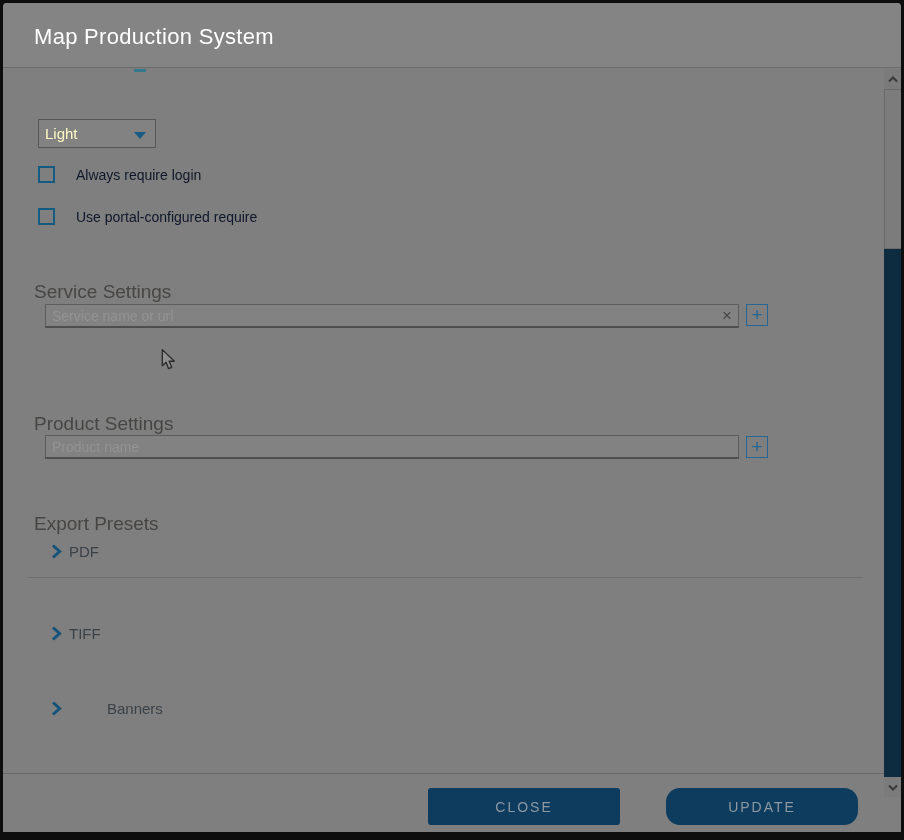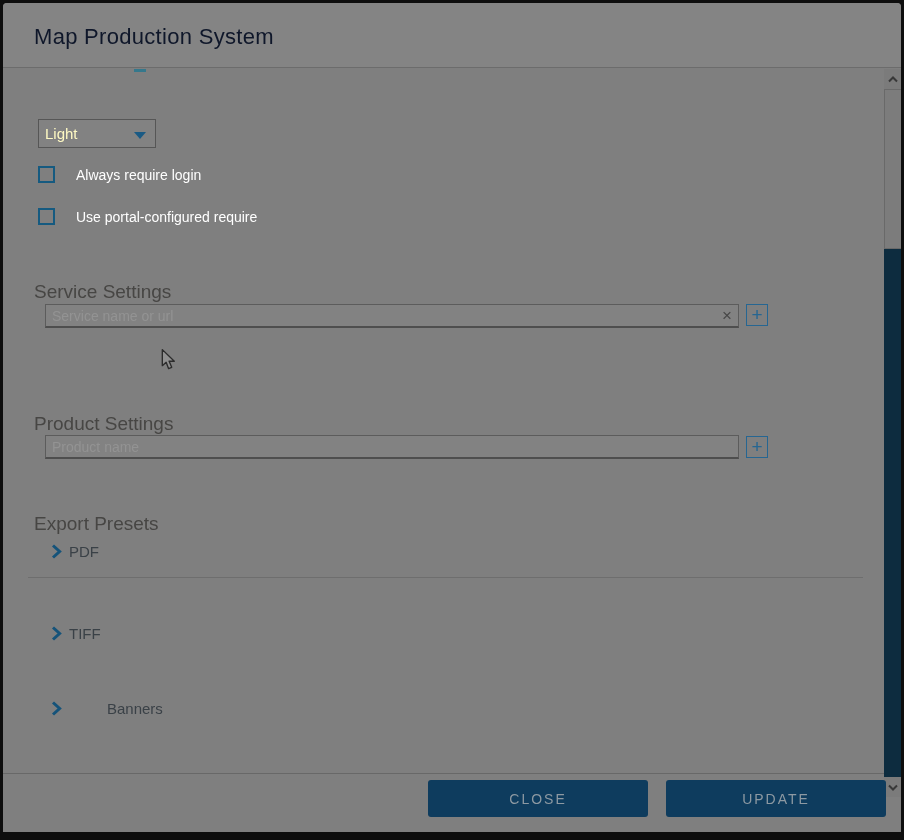--- a/index.html
+++ b/index.html
@@ -7,40 +7,40 @@
               font-family:"Liberation Sans", sans-serif; }
   .stage { position:relative; width:904px; height:840px; background:#0e0e0e; }
 
   .dialog { position:absolute; left:3px; top:3px; width:898px; height:829px;
             background:#7f7f7f; border-radius:4px 4px 0 0; overflow:hidden; }
 
   
   .hdr { position:absolute; left:0; top:0; width:100%; height:65px;
          background:#848484; border-bottom:1px solid #6c6c6c; }
   .hdr .title { position:absolute; left:31px; top:21px; font-size:22px;
-                color:#0f172a; letter-spacing:0.3px; }
+                color:#ffffff; letter-spacing:0.3px; }
 
   
   .content { position:absolute; left:0; top:66px; width:881px; height:704px; }
 
   .scrolled-edge { position:absolute; left:131px; top:0px; width:12px; height:3px;
                    background:#35788c; }
 
   .field-label { position:absolute; font-size:13px; color:#4a4c4e;margin-top:28px; }
   .select-box { position:absolute; left:35px; top:50px; width:118px; height:29px;
                 border:1px solid #565656; background:#828282; cursor:pointer; }
   .select-box .val { position:absolute; left:6px; top:5px; font-size:15px; color:#fef9c3; }
   .caret-down { position:absolute; right:9px; top:12px; width:0; height:0;
                 border-left:6px solid transparent; border-right:6px solid transparent;
                 border-top:7px solid #1a5a84; }
 
   .cb-row { position:absolute; left:35px; display:flex; align-items:center; }
   .checkbox { width:17px; height:17px; border:2px solid #155a80; background:transparent;
               cursor:pointer; flex:0 0 auto; }
-  .cb-label { margin-left:21px; font-size:14px; color:#ffffff; cursor:pointer; }
+  .cb-label { margin-left:21px; font-size:14px; color:#0f172a; cursor:pointer; }
 
   .section-heading { position:absolute; left:31px; font-size:19px; color:#474644;margin-top:12px; }
 
   .text-input-wrap { position:absolute; left:42px; width:694px; }
   .text-input { width:100%; height:24px; background:#828282;
                 border:1px solid #5c5c5c; border-bottom:2px solid #4e4e4e;
                 font-family:"Liberation Sans", sans-serif;
                 font-size:14px; color:#3d3d3d; padding:2px 26px 2px 6px; outline:none; }
   .text-input::placeholder { color:#939393; opacity:1; }
   .clear-x { position:absolute; right:7px; top:2px; font-size:17px; color:#474747;
@@ -62,26 +62,26 @@
   .sbar .btn { position:absolute; left:0; width:18px; height:20px; background:#7b7b7b;
                display:flex; align-items:center; justify-content:center; cursor:pointer; }
   .sbar .btn.up { top:0; }
   .sbar .btn.down { bottom:0; }
   .sbar .thumb { position:absolute; left:0; top:20px; width:18px; height:160px;
                  background:#7c7c7c; border:1px solid #696969; cursor:pointer; }
 
   
   .ftr { position:absolute; left:0; top:770px; width:881px; height:59px;
          background:#7f7f7f; border-top:1px solid #686868; }
-  .btn-solid { position:absolute; top:6px; width:220px; height:37px;
+  .btn-solid { position:absolute; top:14px; width:192px; height:37px;
                background:#0e3c5e; border:none; border-radius:3px; cursor:pointer;
                font-family:"Liberation Sans", sans-serif; font-size:14px;
                letter-spacing:2px; color:#8d99a2; }
   .btn-close { left:425px; }
-  .btn-update { left:663px; }
+  .btn-update { left:663px;border-radius:14px; }
 
   .cursor { position:absolute; left:158px; top:280px; pointer-events:none; }
 </style>
 </head>
 <body>
 
 <div class="stage">
   <div class="dialog">
 
     <div class="hdr">

